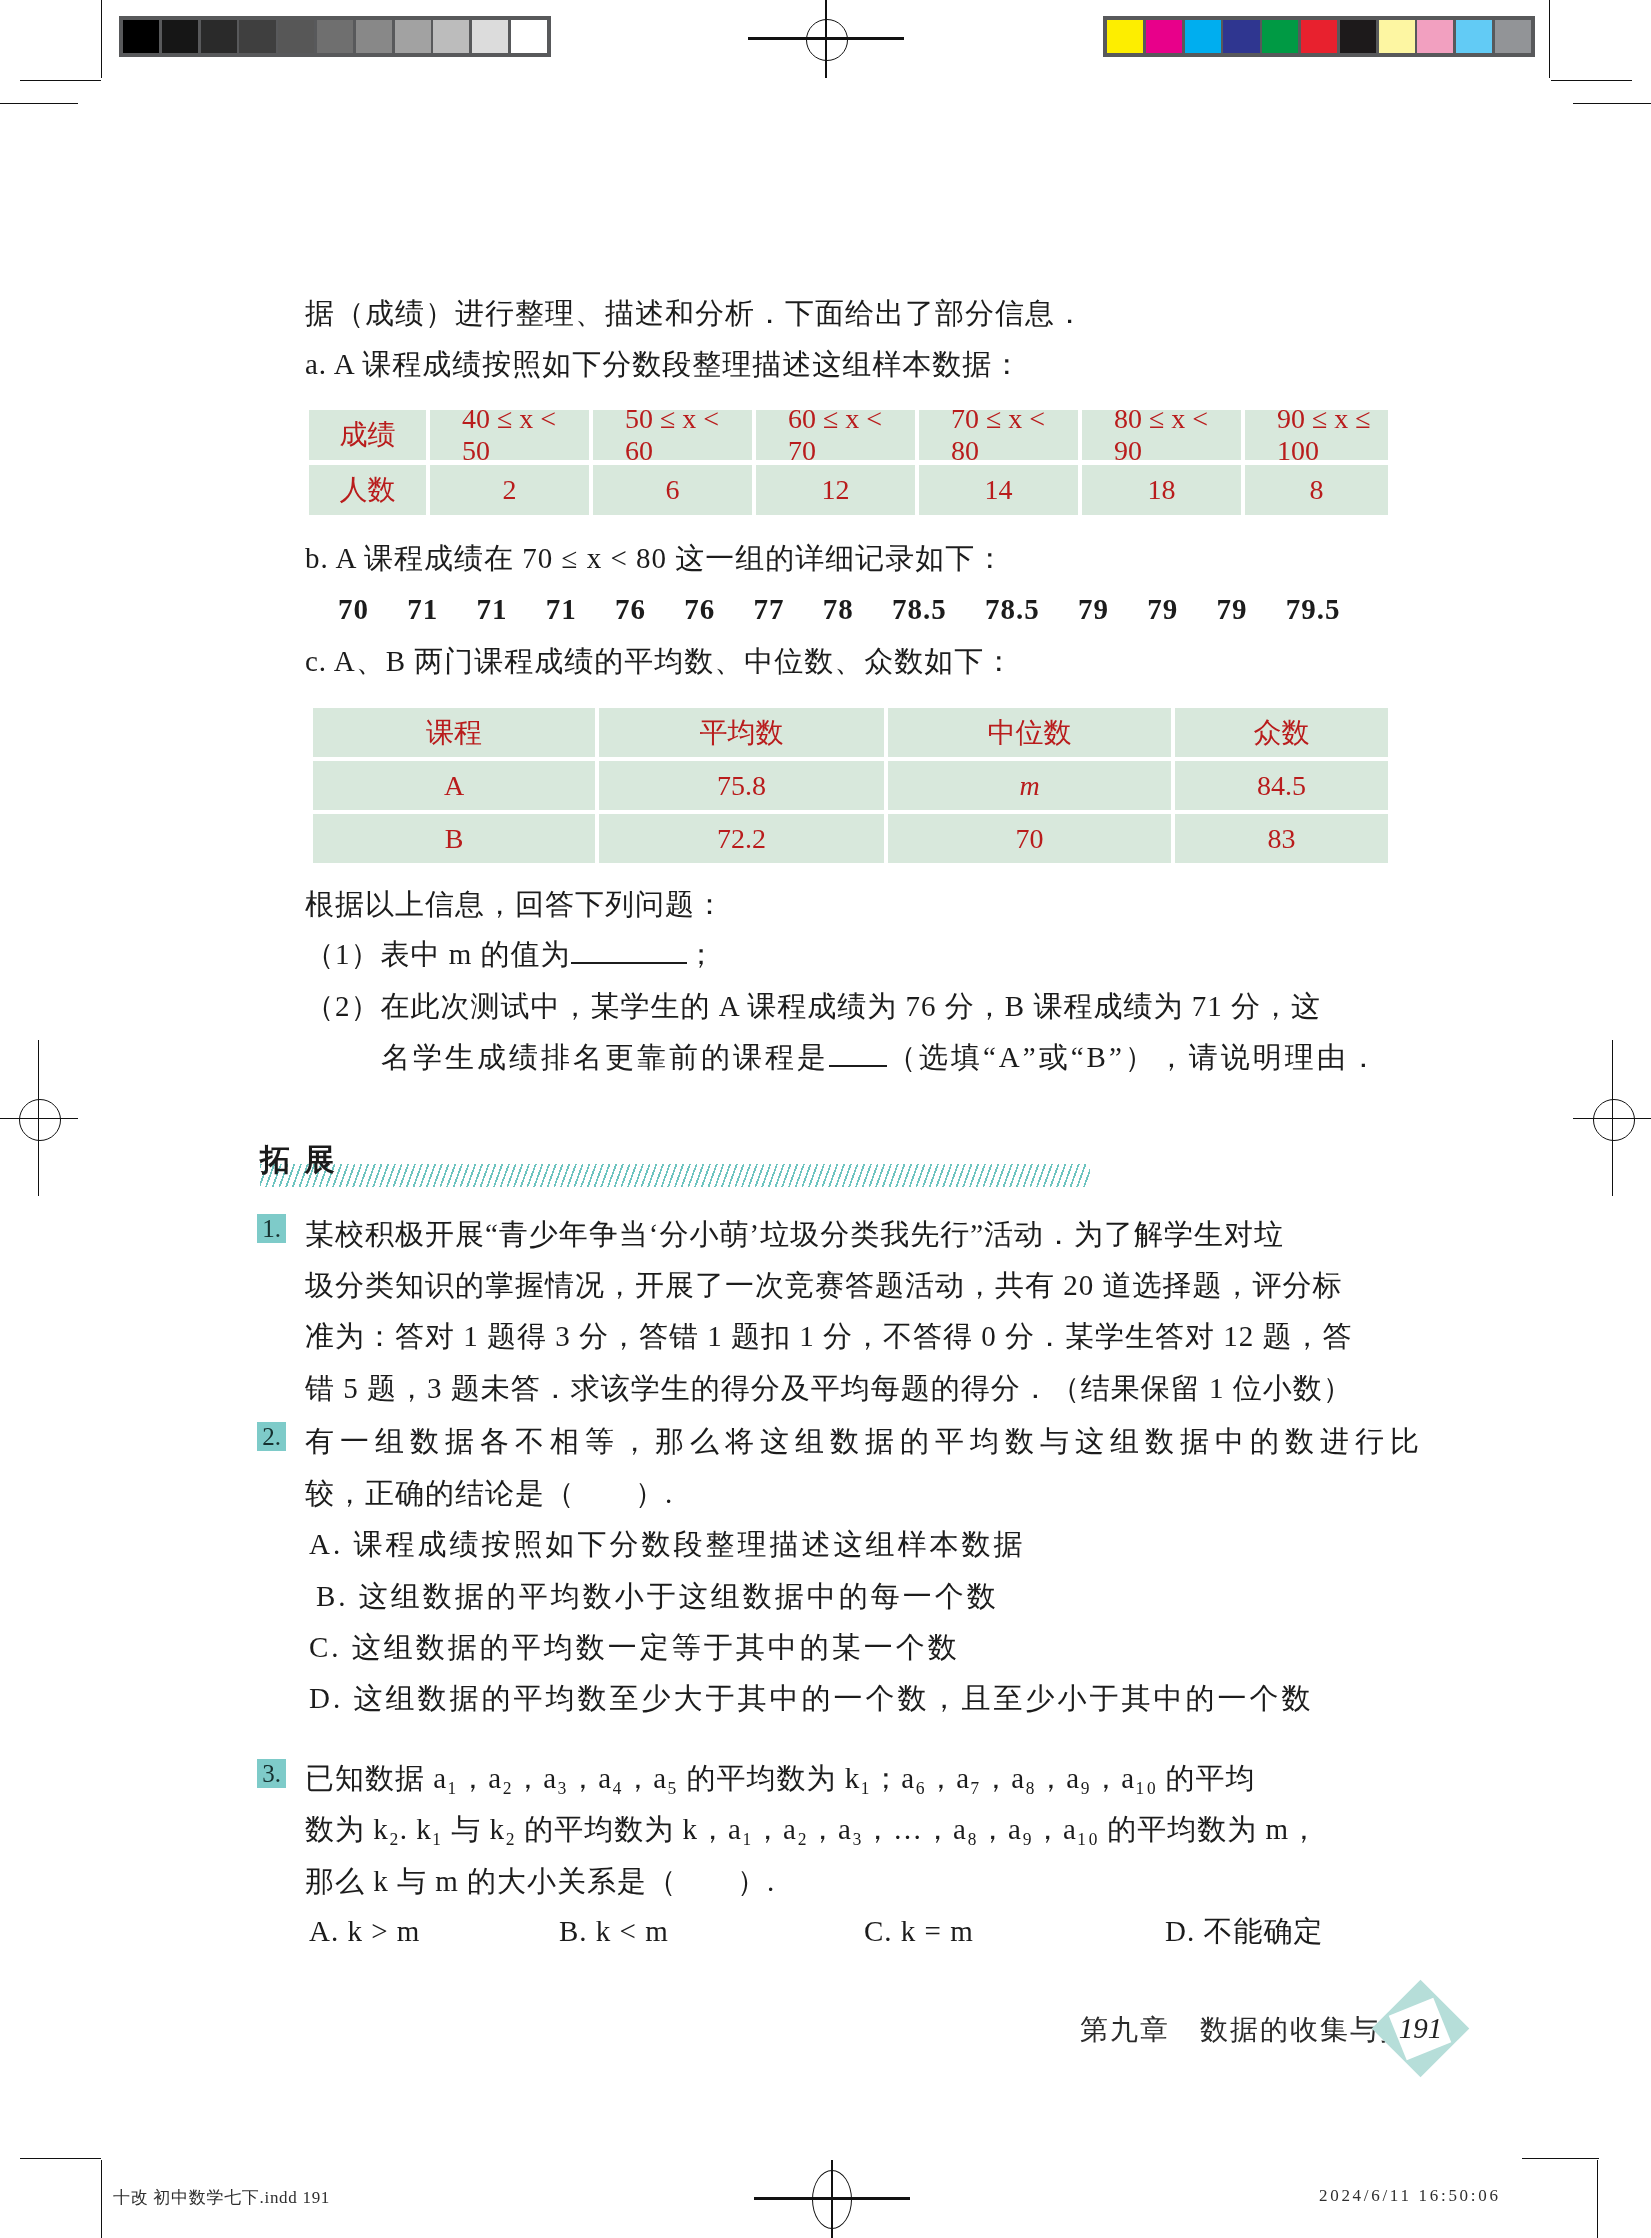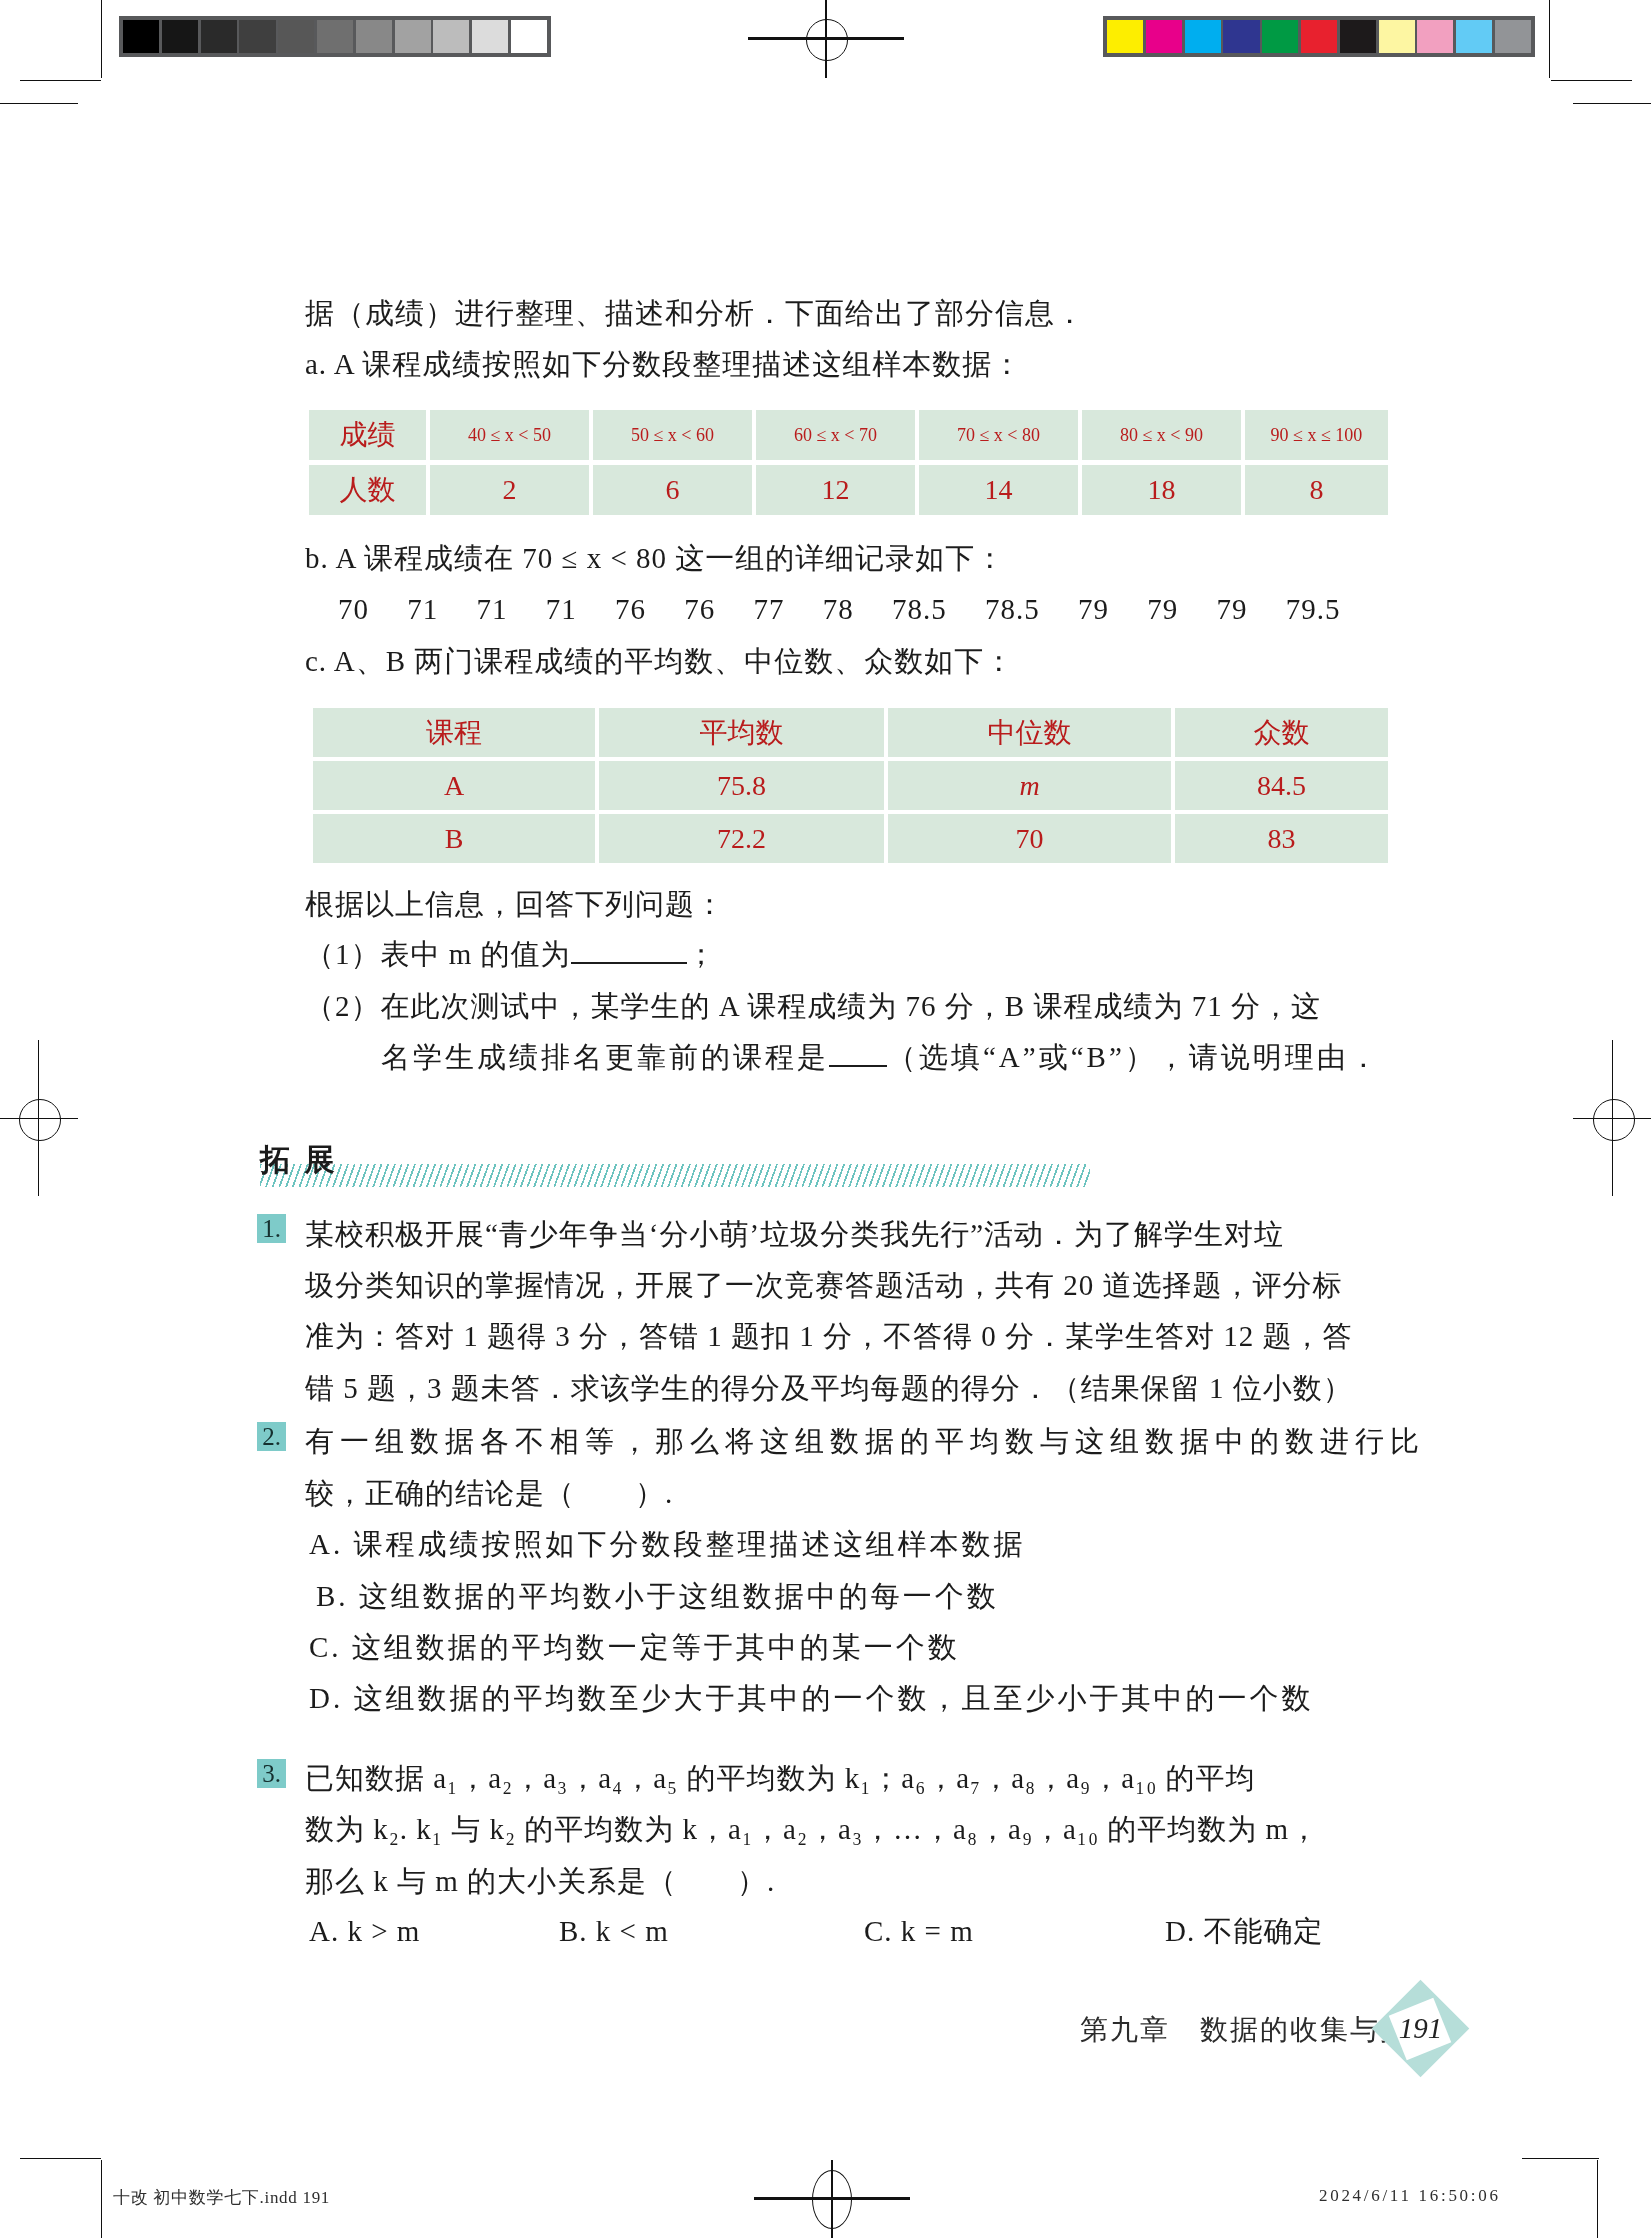--- a/index.html
+++ b/index.html
@@ -14,21 +14,21 @@
   .values-line{word-spacing:30px;}
   
   .calbar{position:absolute;top:16px;height:41px;width:432px;background:#58595b;display:flex;align-items:center;gap:2.7px;padding:0 4px;box-sizing:border-box;}
   .calbar .swatch{flex:1 1 auto;height:33px;}
   
   .mark{position:absolute;background:#111;}
   .reg-circle{position:absolute;border:1.3px solid #111;border-radius:50%;background:transparent;}
   
   .gtable{position:absolute;display:grid;gap:4.6px 4px;}
   .gtable .cell{background:#d8e8dc;display:flex;align-items:center;justify-content:center;font-size:28px;color:#b91c1c;}
-  .gtable .cell.range{font-size:18px;letter-spacing:0;}
+  .gtable .cell.range{font-size:28px;letter-spacing:0;padding-left:32px;}
   .italic-cell{font-style:italic;}
   
   .blank{display:inline-block;border-bottom:2px solid #1c1c1c;width:116px;height:20px;vertical-align:baseline;}
   .blank.small{width:58px;}
   
   .ext-stripe{position:absolute;left:260px;top:1164px;width:830px;height:23px;
     background:repeating-linear-gradient(110deg,#6cc3bf 0px,#6cc3bf 1.7px,transparent 1.7px,transparent 6.3px);}
   .ext-heading{position:absolute;left:260px;top:1140px;font-family:Liberation Sans, sans-serif;
     font-weight:bold;font-size:30.5px;letter-spacing:2.7px;color:#1b1b1b;}
   
@@ -112,21 +112,21 @@
   <div class="cell">人数</div>
   <div class="cell">2</div>
   <div class="cell">6</div>
   <div class="cell">12</div>
   <div class="cell">14</div>
   <div class="cell">18</div>
   <div class="cell">8</div>
 </div>
 
 <div class="line" style="left:305px;top:541px;">b. A 课程成绩在 70 ≤ x &lt; 80 这一组的详细记录如下：</div>
-<div class="line values-line" style="left:338px;top:592px;">70 71 71 71 76 76 77 78 78.5 78.5 79 79 79 79.5</div>
+<div class="line values-line" style="left:338px;top:592px;font-weight:bold;">70 71 71 71 76 76 77 78 78.5 78.5 79 79 79 79.5</div>
 <div class="line" style="left:305px;top:644px;">c. A、B 两门课程成绩的平均数、中位数、众数如下：</div>
 
 <div class="gtable" style="left:313px;top:708px;grid-template-columns:282px 285px 283px 213px;grid-auto-rows:49px;gap:4px;">
   <div class="cell">课程</div>
   <div class="cell">平均数</div>
   <div class="cell">中位数</div>
   <div class="cell">众数</div>
   <div class="cell">A</div>
   <div class="cell">75.8</div>
   <div class="cell italic-cell">m</div>

